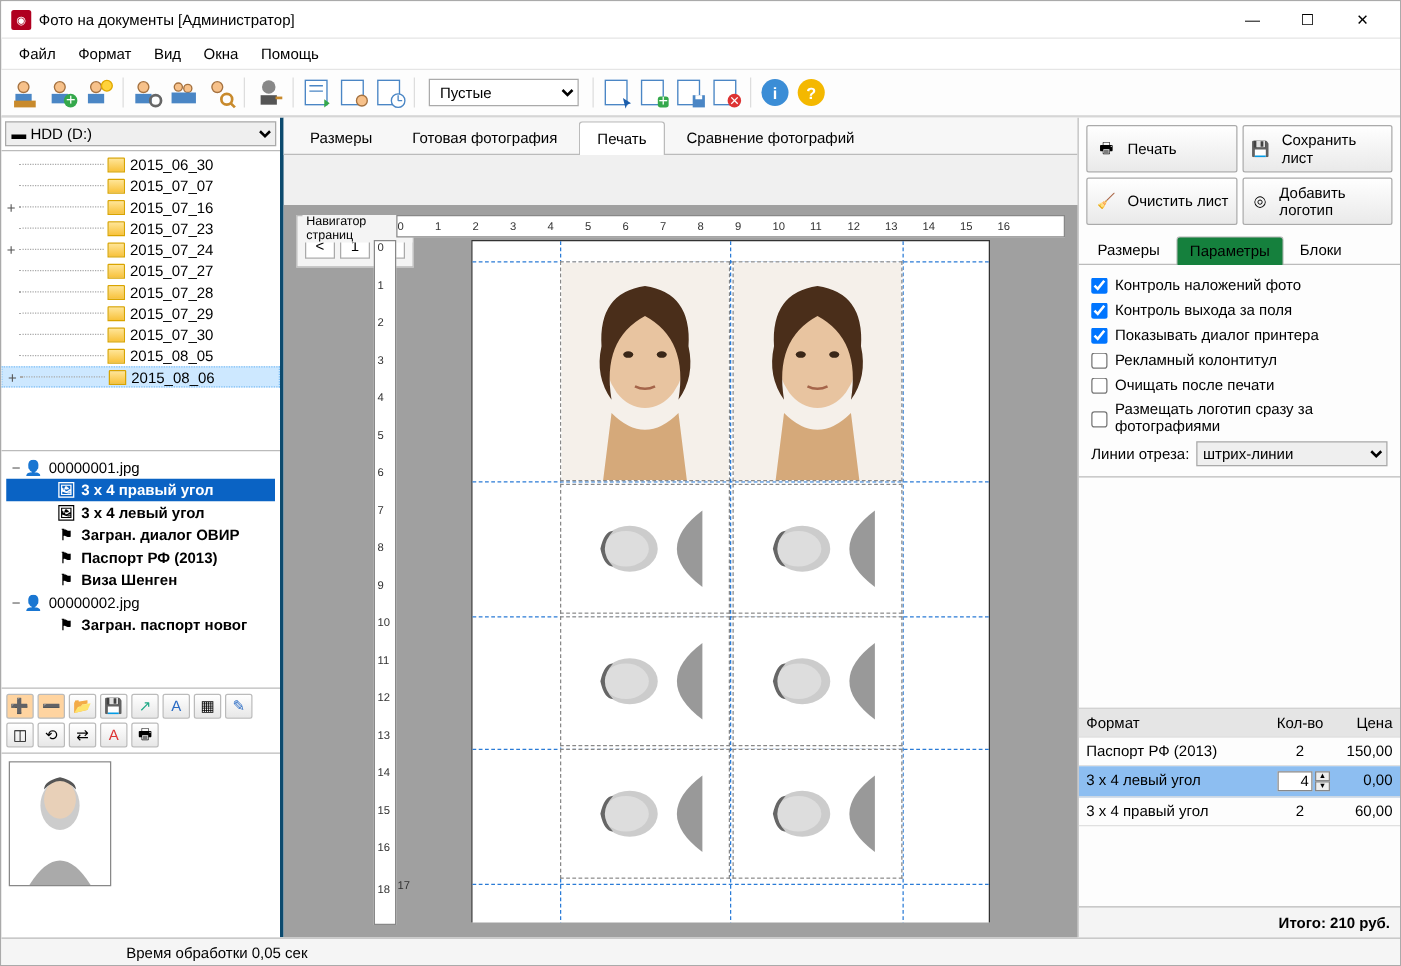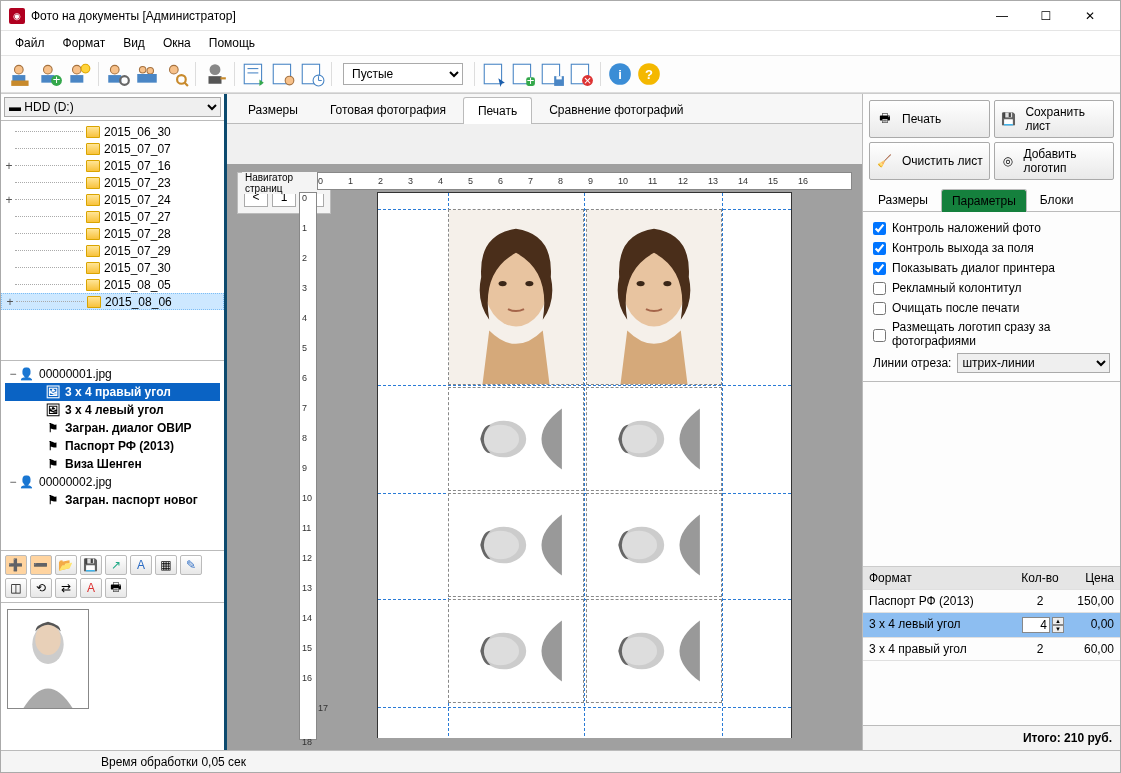--- a/index.html
+++ b/index.html
@@ -415,21 +415,21 @@
           <div class="tick" style="top: 240px; left: 2px;">8</div>
           <div class="tick" style="top: 270px; left: 2px;">9</div>
           <div class="tick" style="top: 300px; left: 2px;">10</div>
           <div class="tick" style="top: 330px; left: 2px;">11</div>
           <div class="tick" style="top: 360px; left: 2px;">12</div>
           <div class="tick" style="top: 390px; left: 2px;">13</div>
           <div class="tick" style="top: 420px; left: 2px;">14</div>
           <div class="tick" style="top: 450px; left: 2px;">15</div>
           <div class="tick" style="top: 480px; left: 2px;">16</div>
           <div class="tick" style="top: 510px; left: 18px;">17</div>
-          <div class="tick" style="top: 544px; left: 2px;">18</div>
+          <div class="tick" style="top: 513px; left: 2px;">18</div>
         </div>
       <div class="sheet-wrap">
         <div class="sheet" id="sheet">
             <div class="guide-v" style="left: 70px;"></div>
             <div class="guide-v" style="left: 206px;"></div>
             <div class="guide-v" style="left: 344px;"></div>
             <div class="guide-h" style="top: 16px;"></div>
             <div class="guide-h" style="top: 192px;"></div>
             <div class="guide-h" style="top: 300px;"></div>
             <div class="guide-h" style="top: 406px;"></div>

